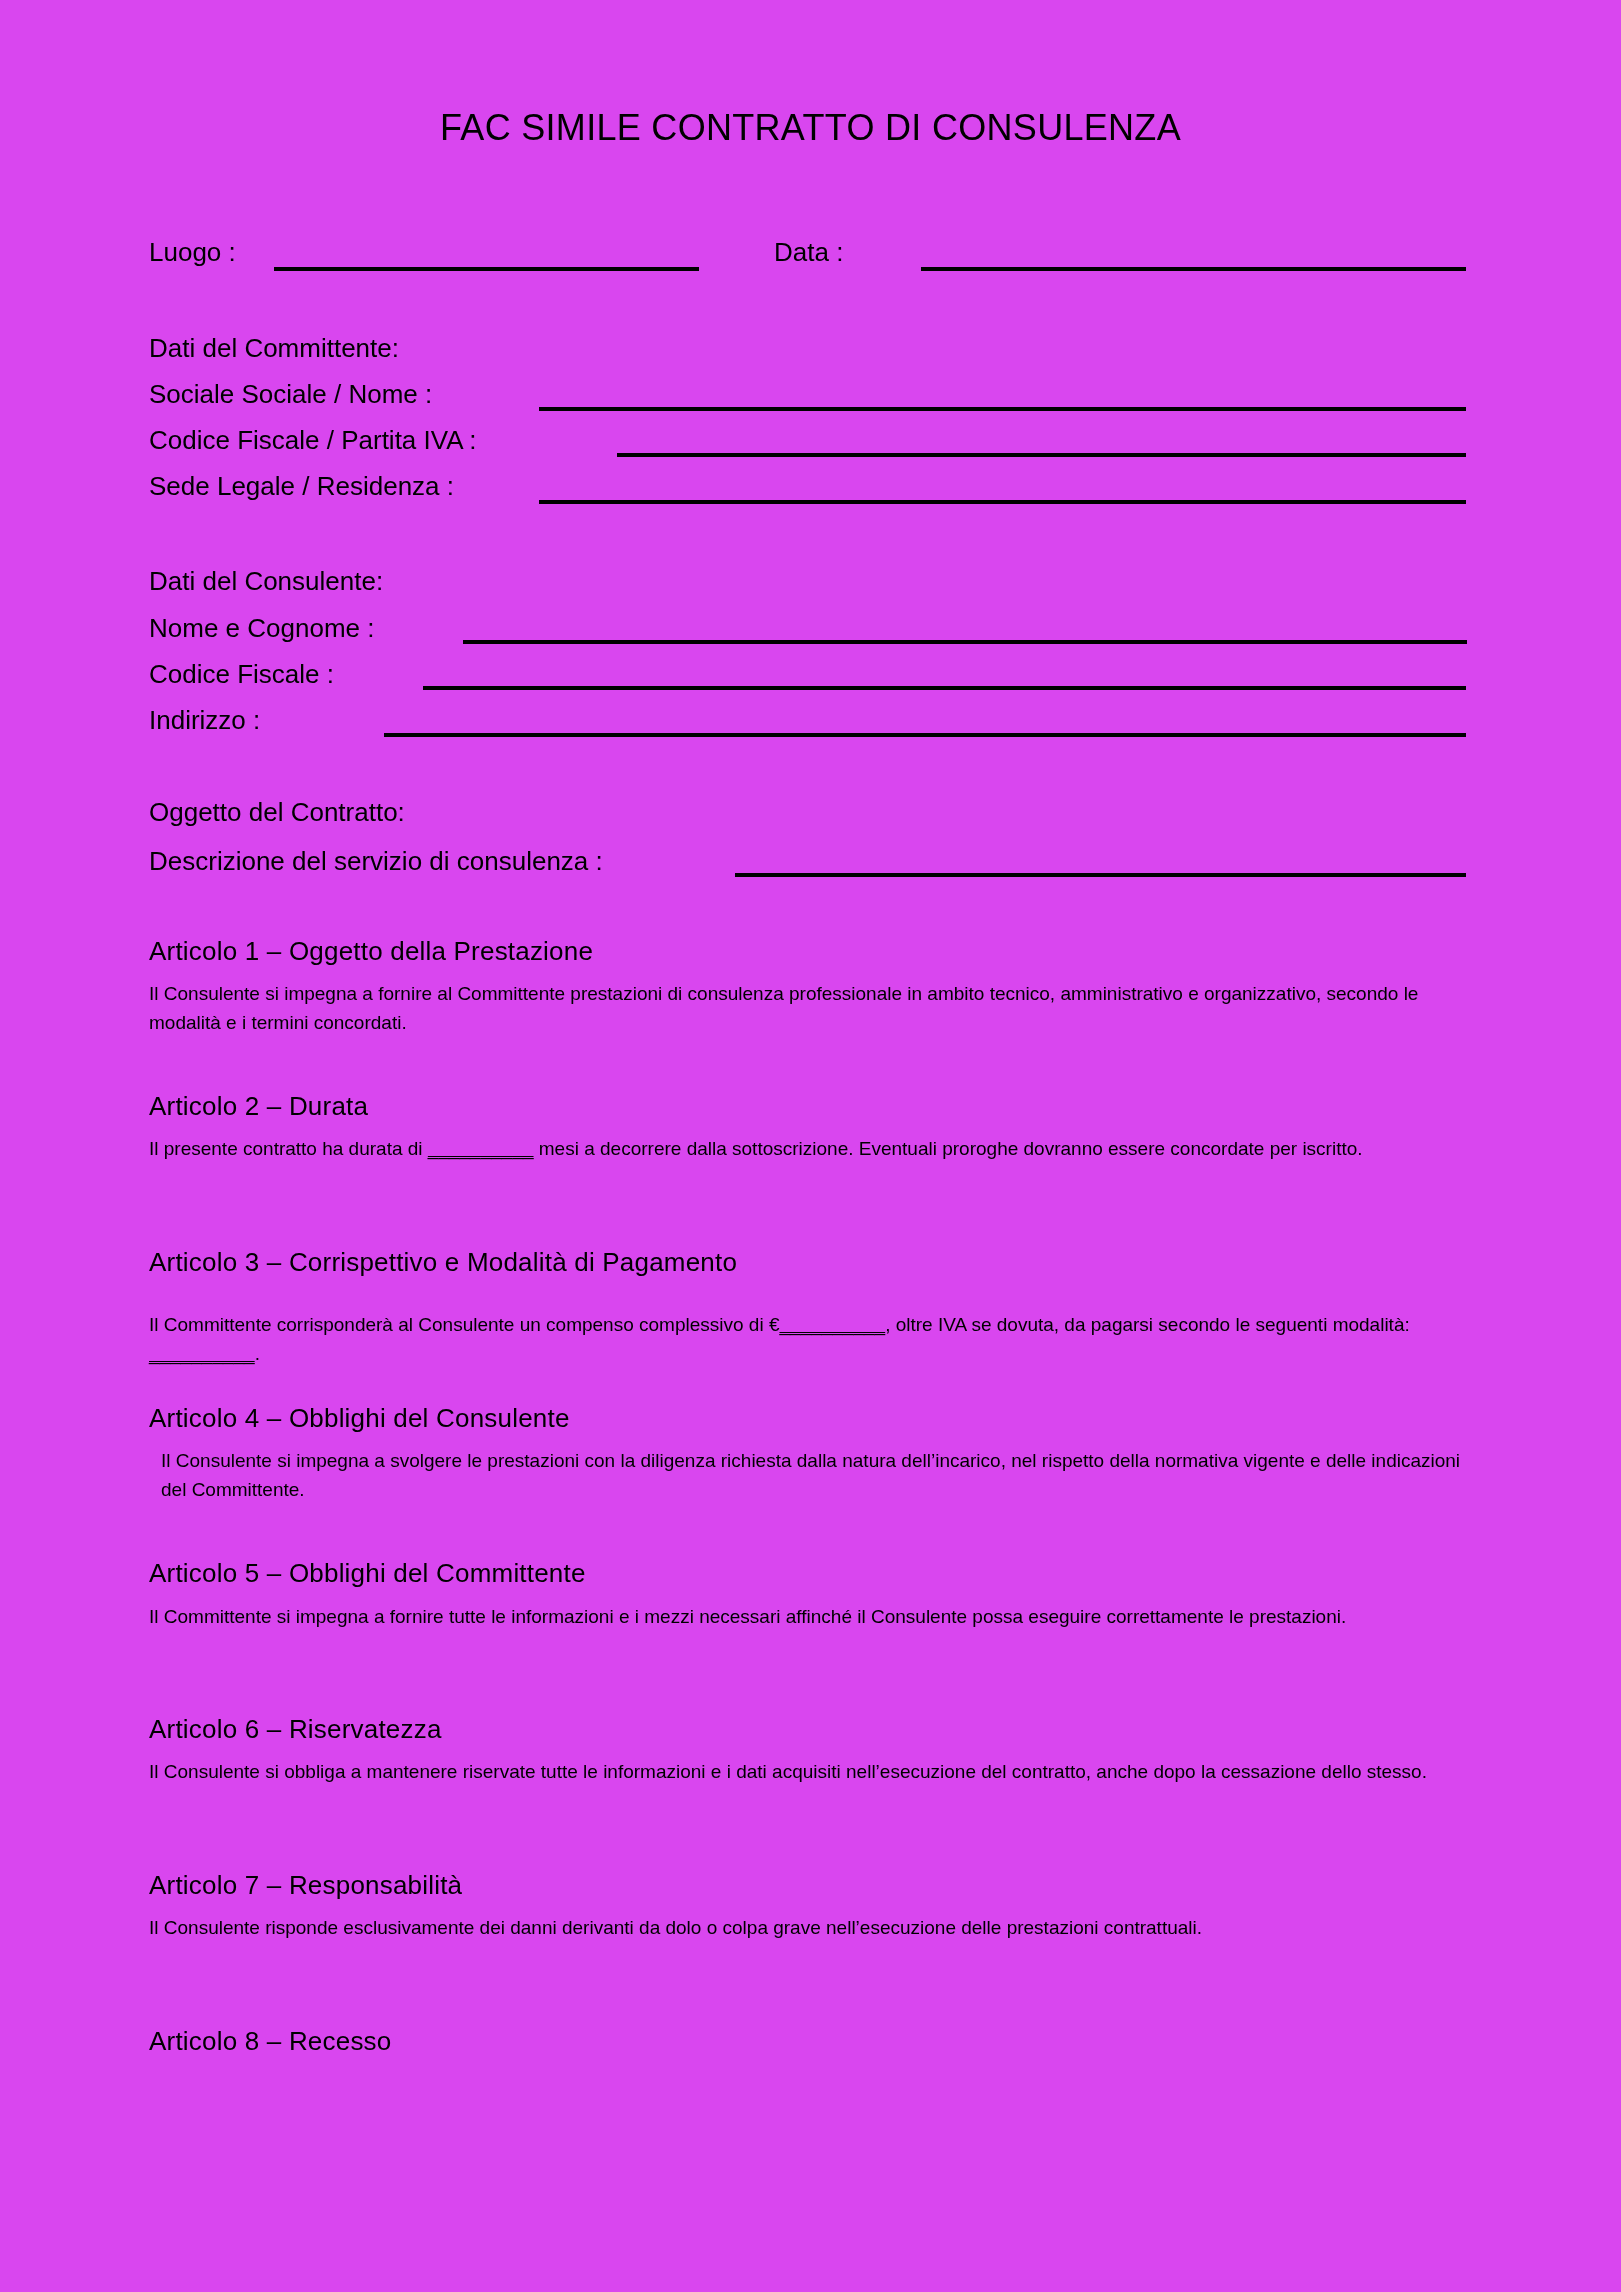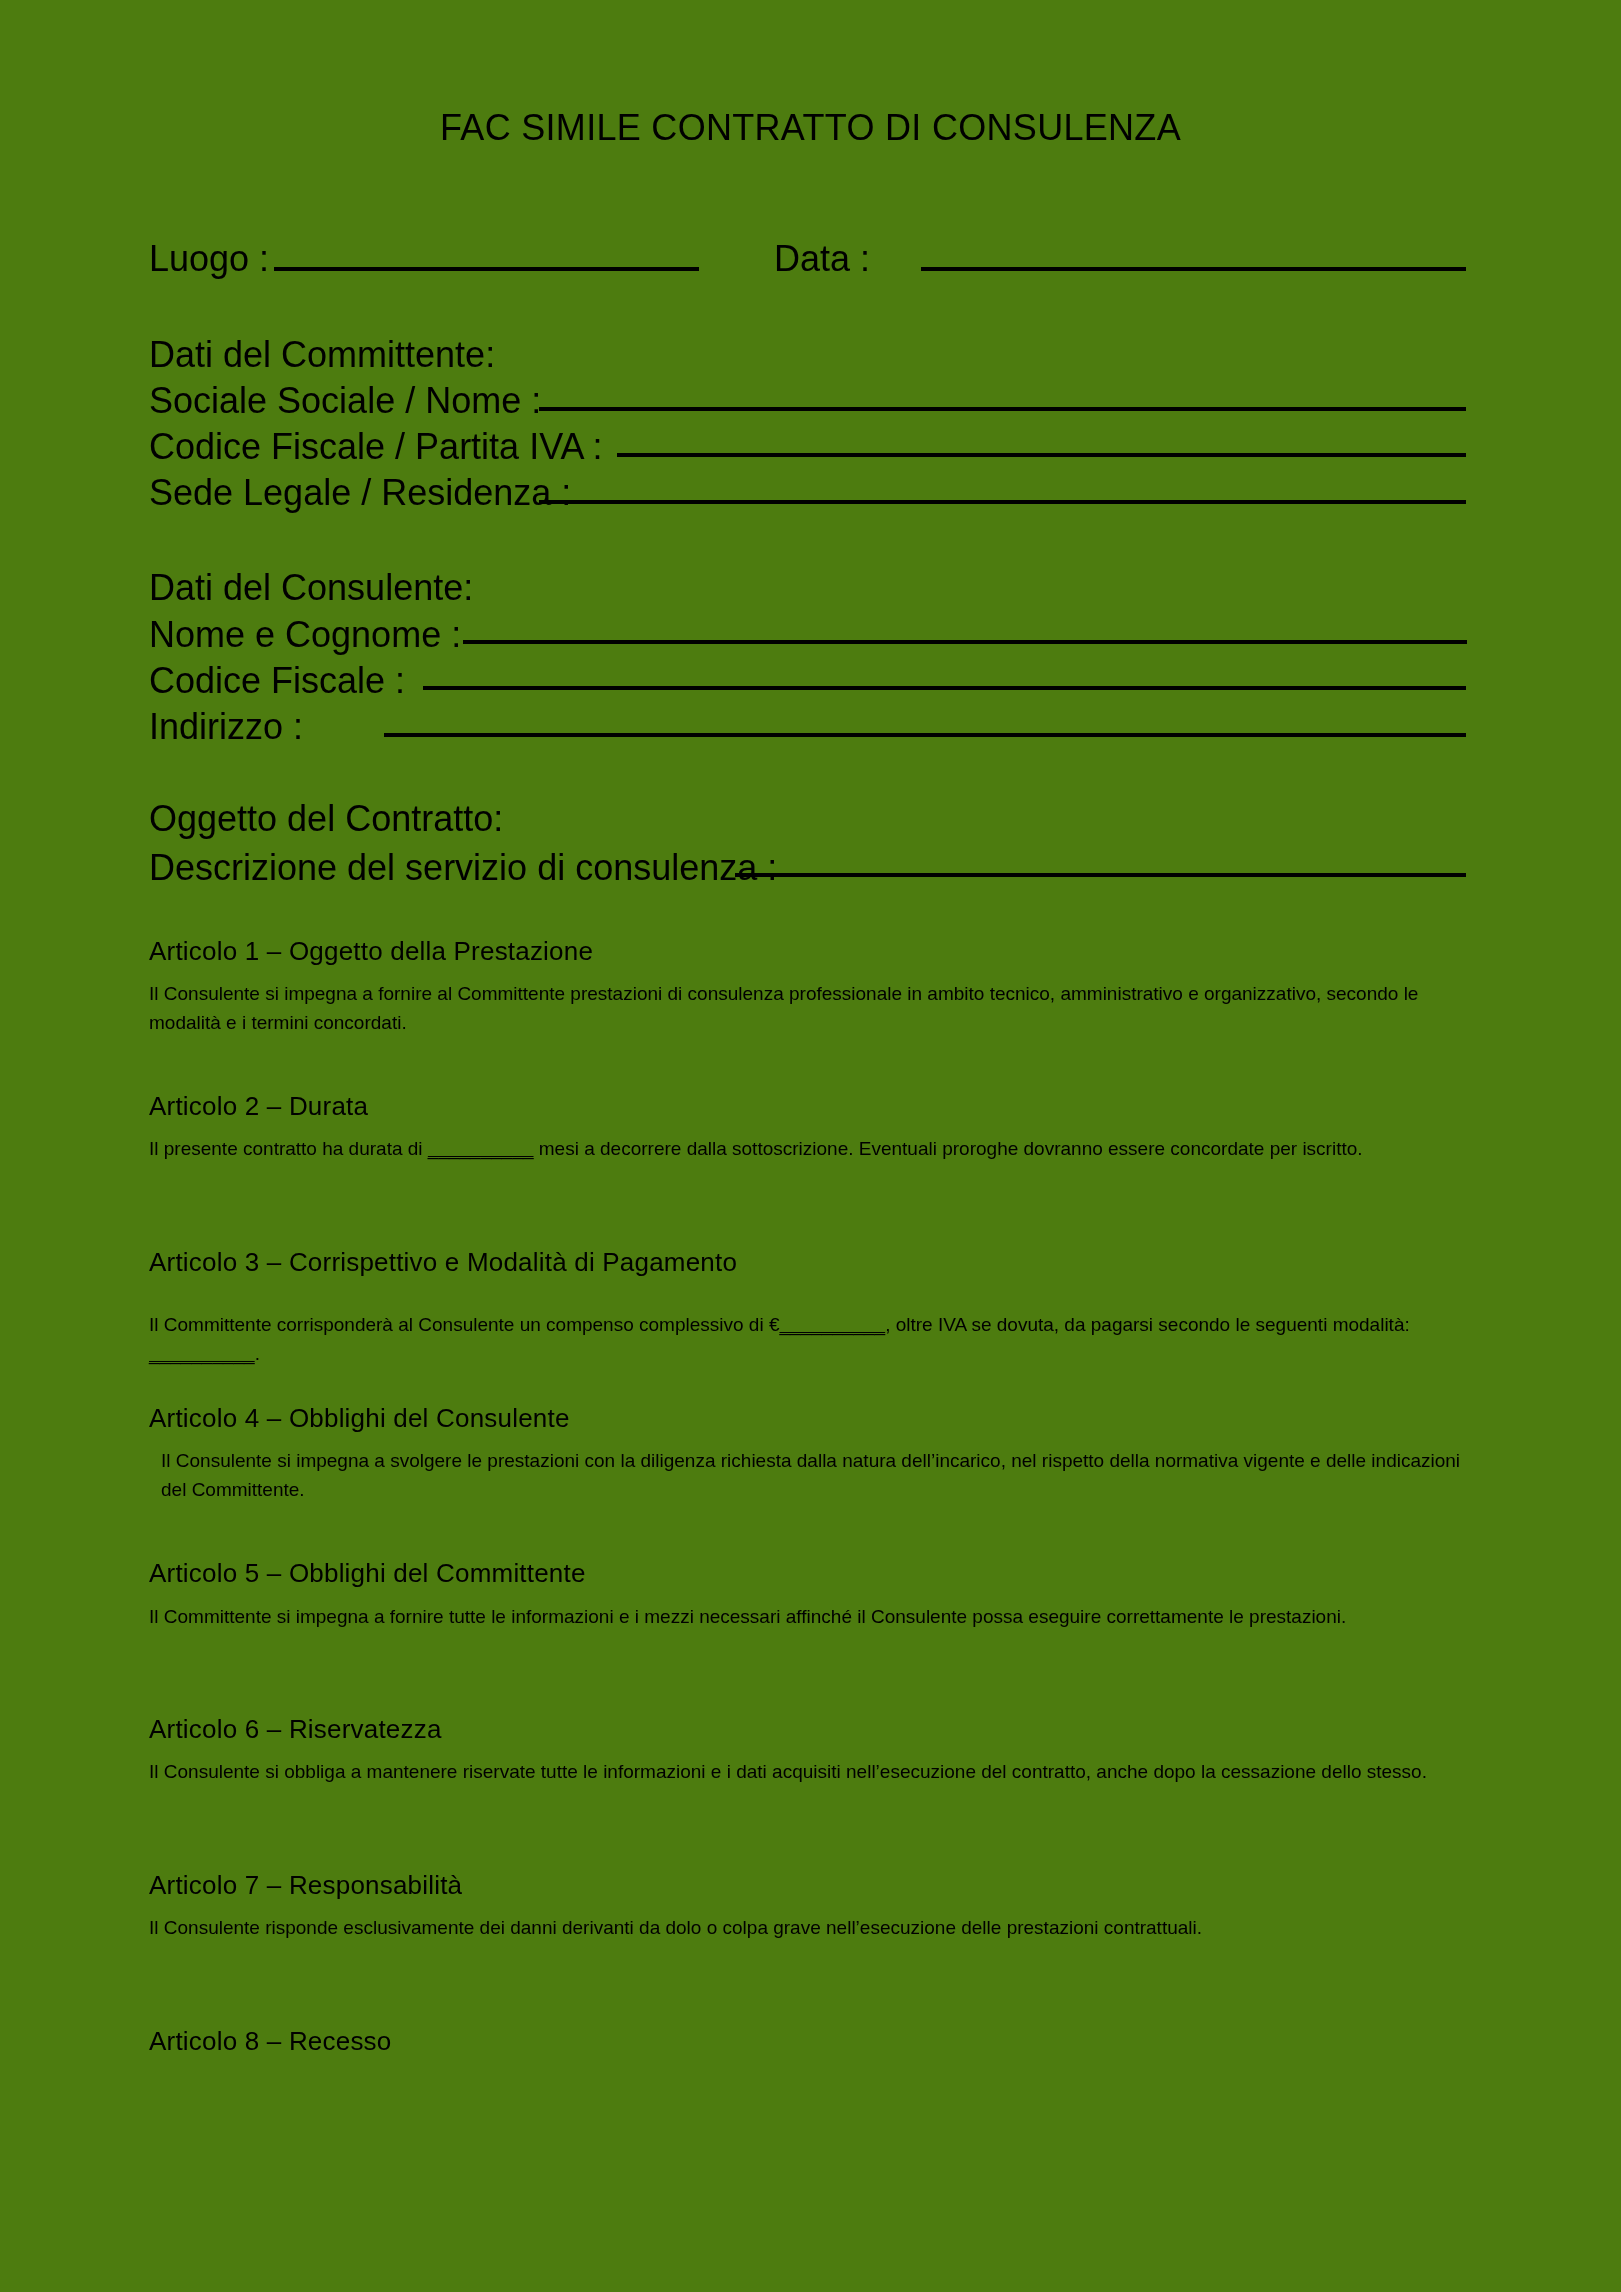--- a/index.html
+++ b/index.html
@@ -8,21 +8,21 @@
     background: #ffffff;
   }
   body {
     font-family: "Liberation Sans", sans-serif;
     color: #000000;
   }
   .page {
     position: relative;
     width: 1621px;
     height: 2293px;
-    background: #4d7c0f;
+    background: #d946ef;
     box-sizing: border-box;
     overflow: hidden;
   }
 
   
   .doc-title {
     position: absolute;
     left: 0;
     top: 110px;
     width: 1621px;
@@ -30,21 +30,21 @@
     font-size: 36px;
     font-weight: 400;
     letter-spacing: 0.3px;
     line-height: 1;
     white-space: pre;
   }
 
   
   .txt {
     position: absolute;
-    font-size: 36px;
+    font-size: 26px;
     line-height: 1.32;
     white-space: pre;
   }
 
   
   .rule {
     position: absolute;
     height: 3.9px;
     background: #000000;
   }

